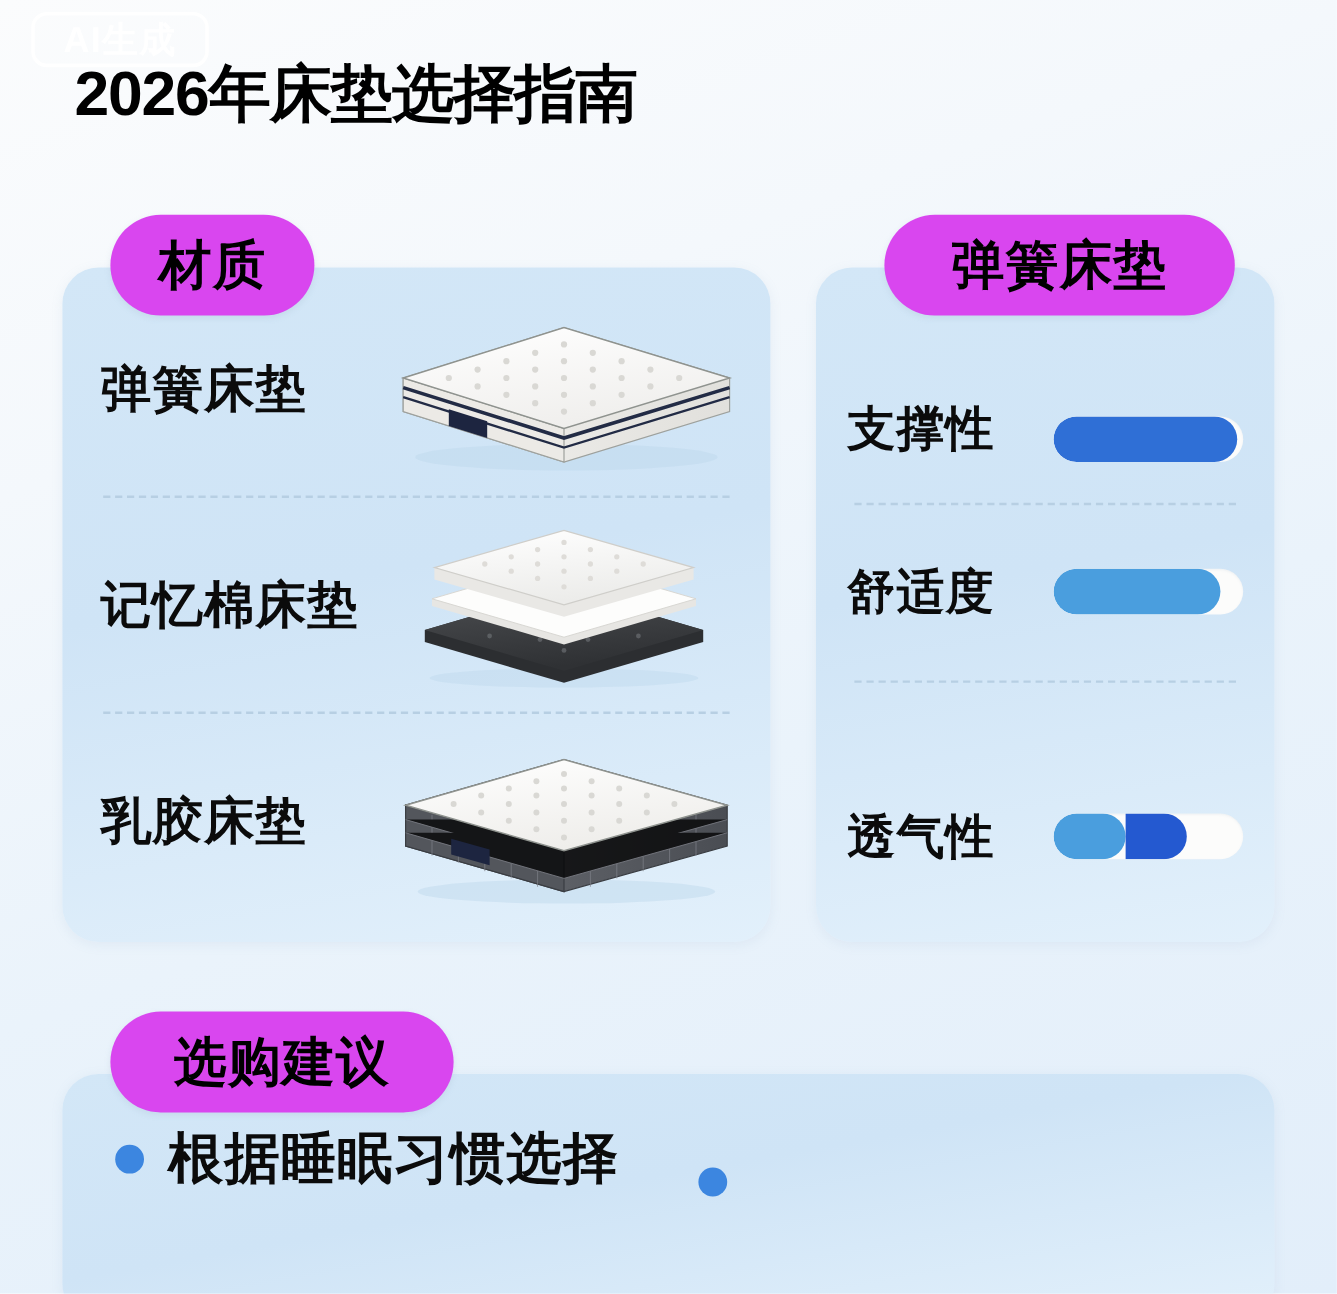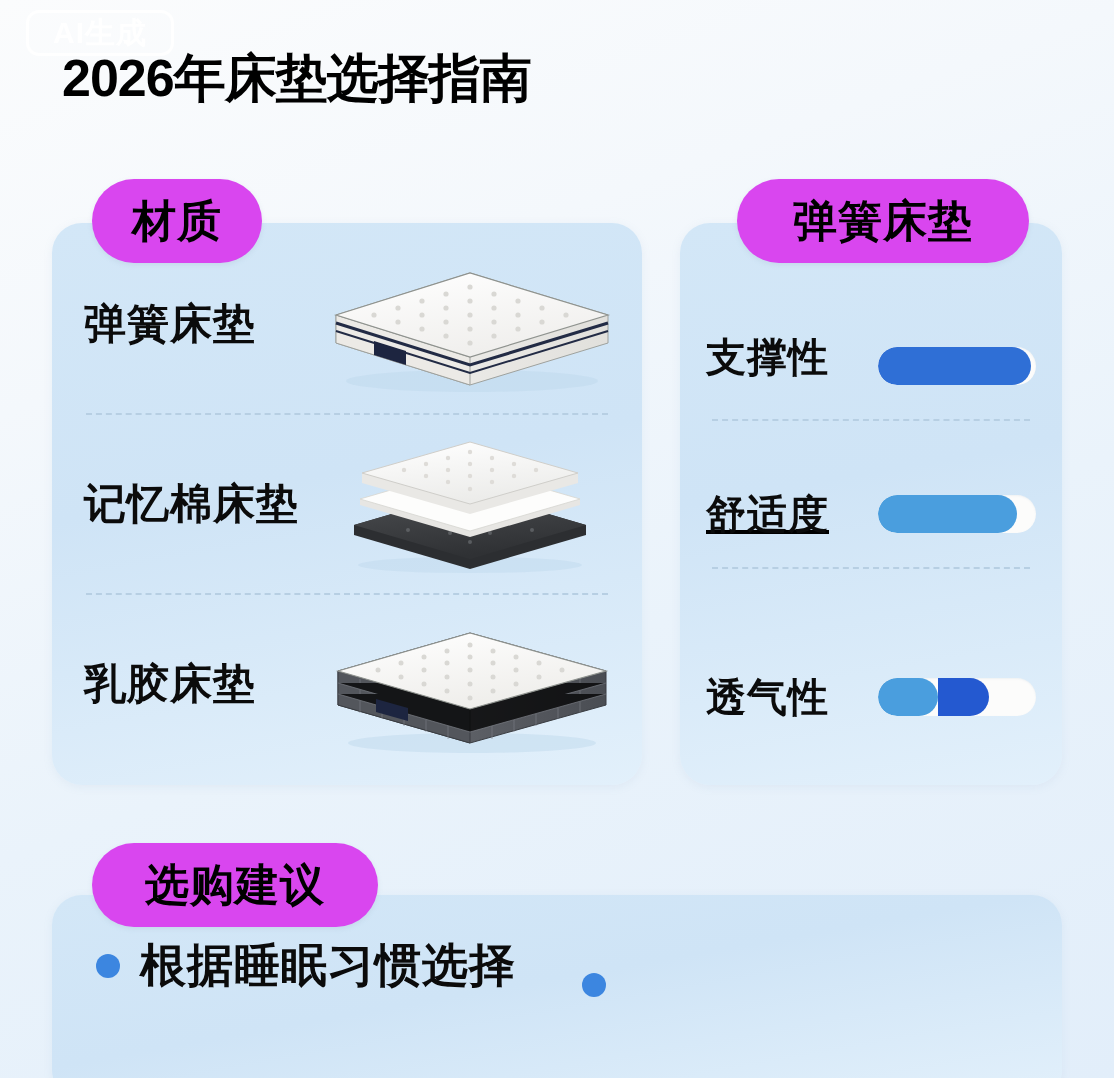--- a/index.html
+++ b/index.html
@@ -113,21 +113,21 @@
 
   .metric-row {
     position: absolute;
     left: 26px;
     width: 336px;
     height: 60px;
     display: flex;
     align-items: center;
   }
   #metric-row-0 { top: 102px; align-items: flex-end; }
-  #metric-row-1 { top: 261px; text-decoration: underline; }
+  #metric-row-1 { top: 240px; }
   #metric-row-2 { top: 400px; margin-top: 44px; }
 
   .metric-label {
     width: 172px;
     font-size: 40px;
     font-weight: 900;
     color: #0b0b0b;
     white-space: nowrap;
     letter-spacing: 1px;
   }

